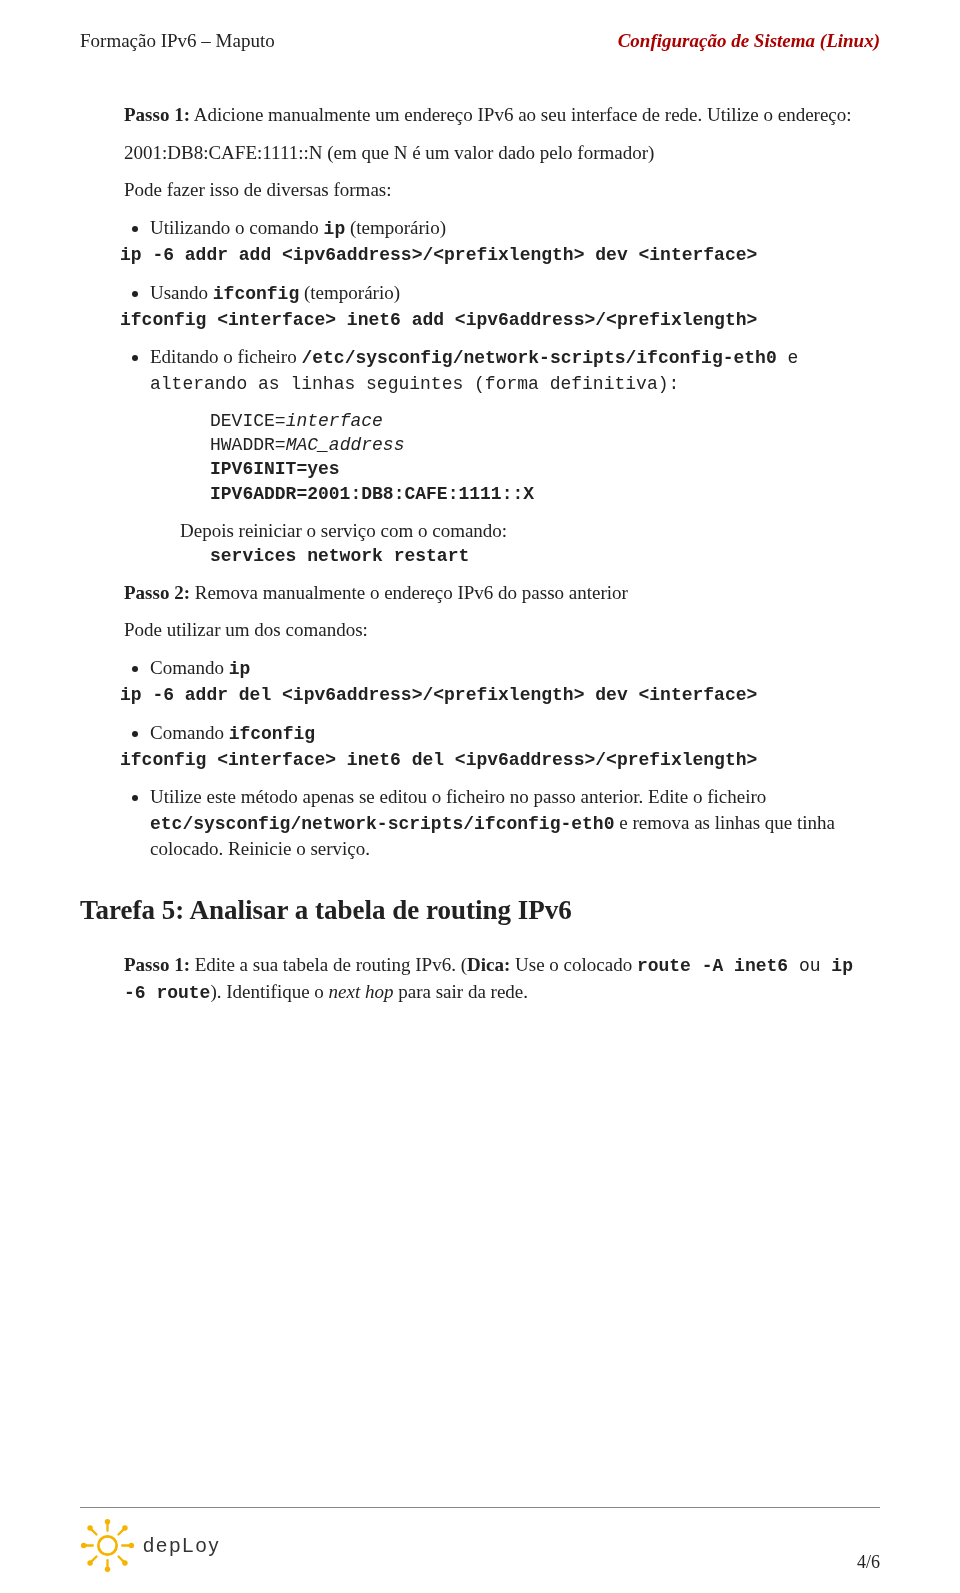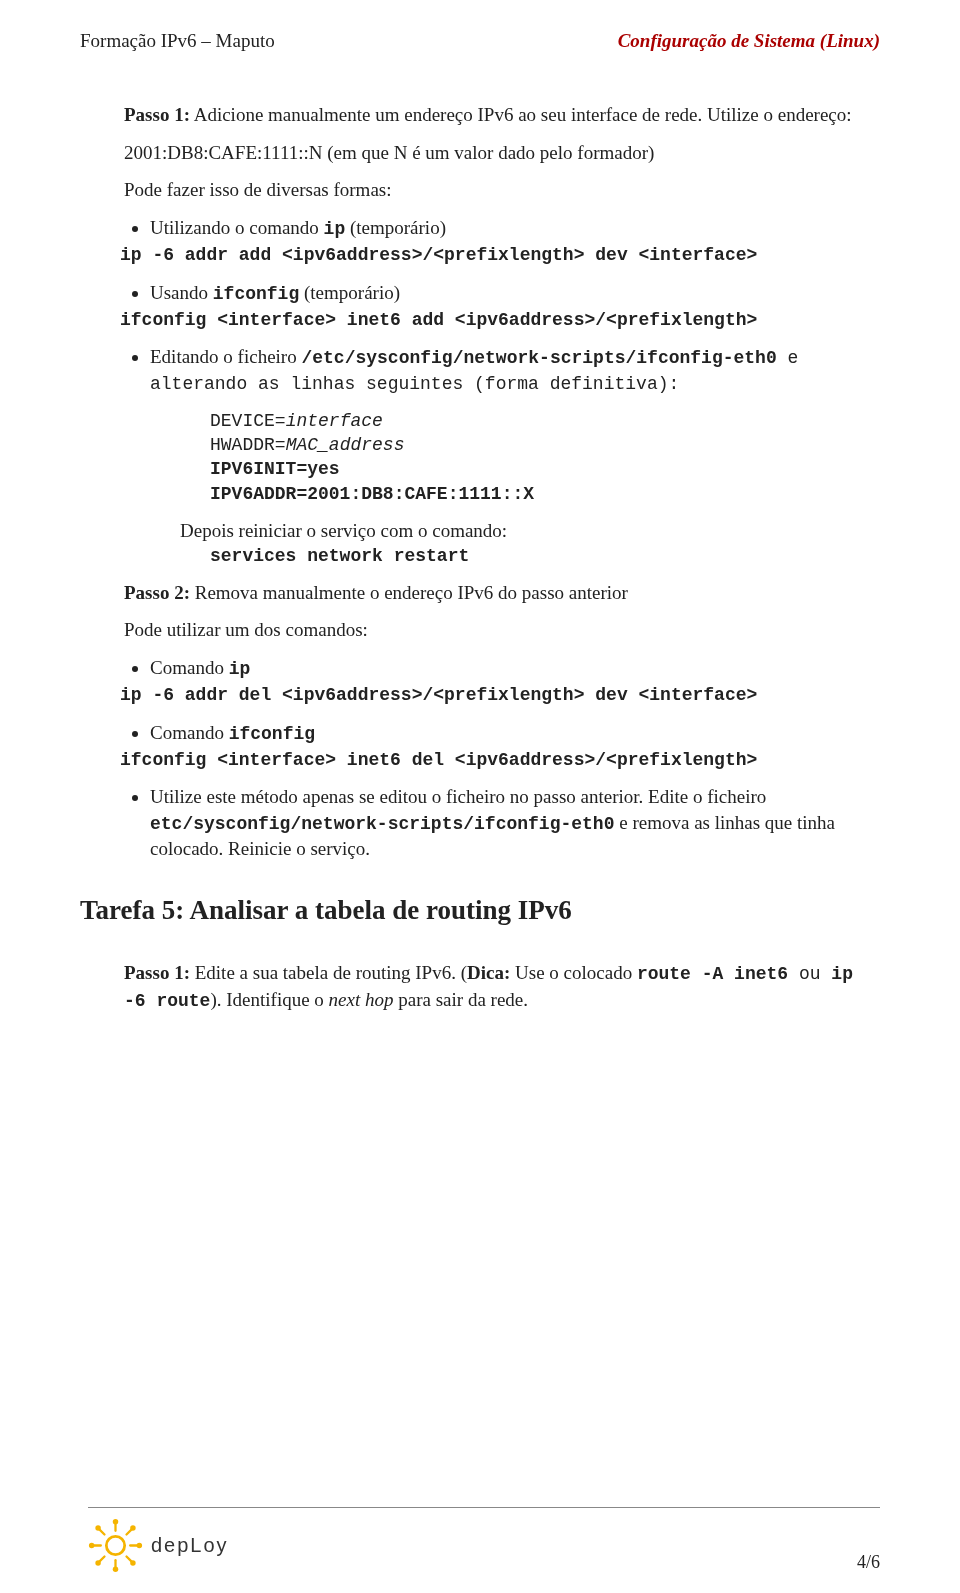--- a/index.html
+++ b/index.html
@@ -44,25 +44,25 @@
     font-family: "Courier New", Courier, monospace;
     font-size: 18px;
     line-height: 1.35;
     margin-bottom: 12px;
     margin-top: 8px;
   }
   .h-task {
     font-size: 27px;
     font-weight: bold;
     margin-top: 30px;
-    margin-bottom: 32px;
+    margin-bottom: 24px;
   }
   .footer {
     position: absolute;
-    left: 8px; right: 0;
+    left: 0; right: 0;
     bottom: 20px;
     padding: 0 80px;
   }
   .footer-line {
     border-top: 1px solid #888;
     margin-bottom: 10px;
   }
   .footer-row {
     display: flex;
     justify-content: space-between;

